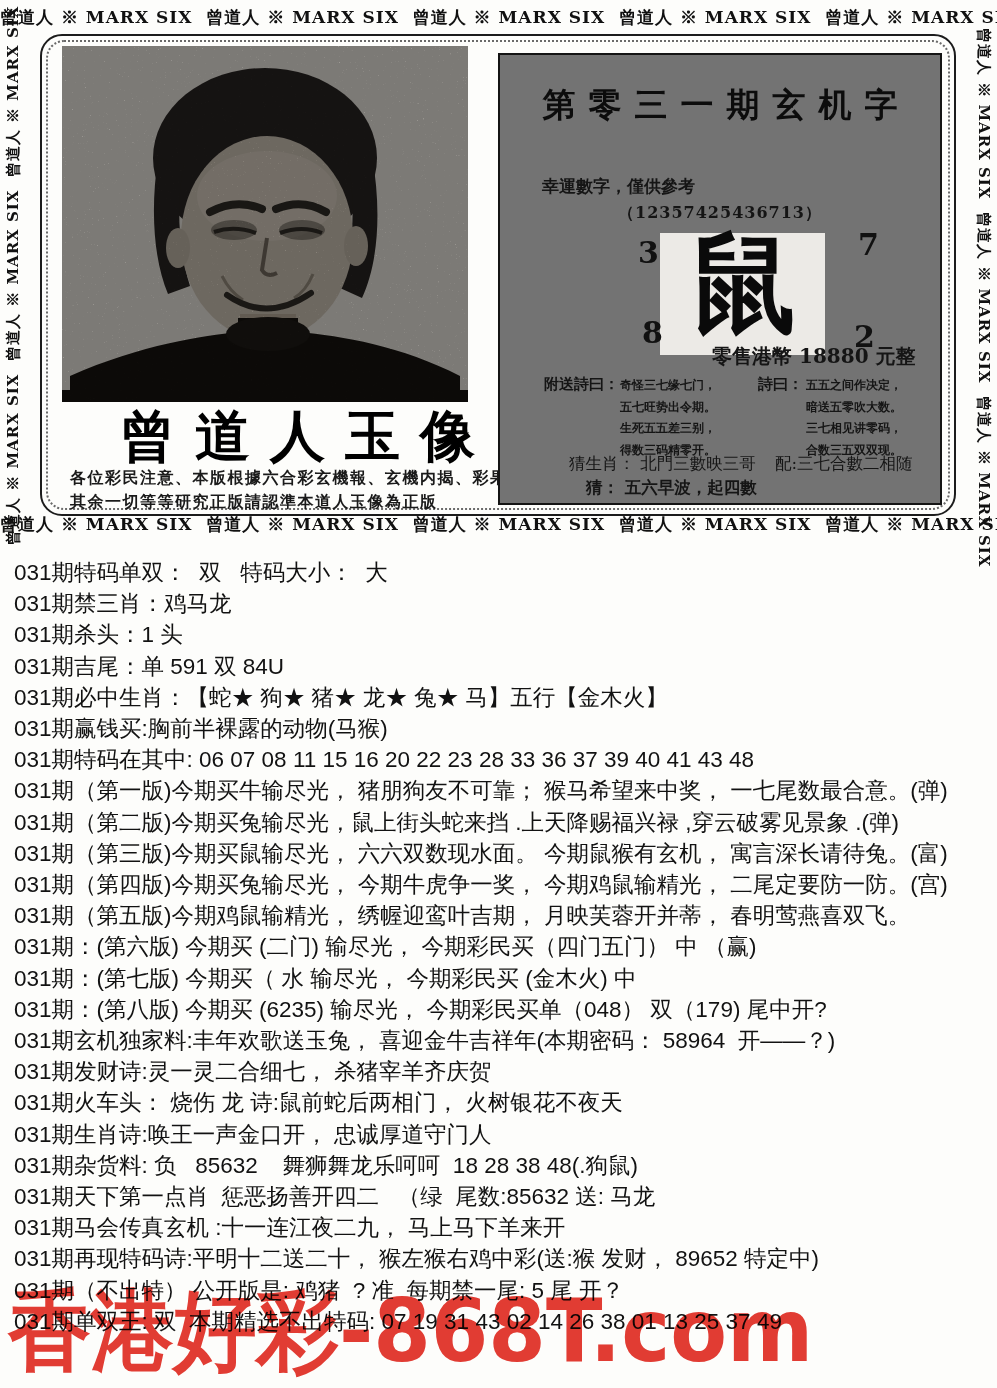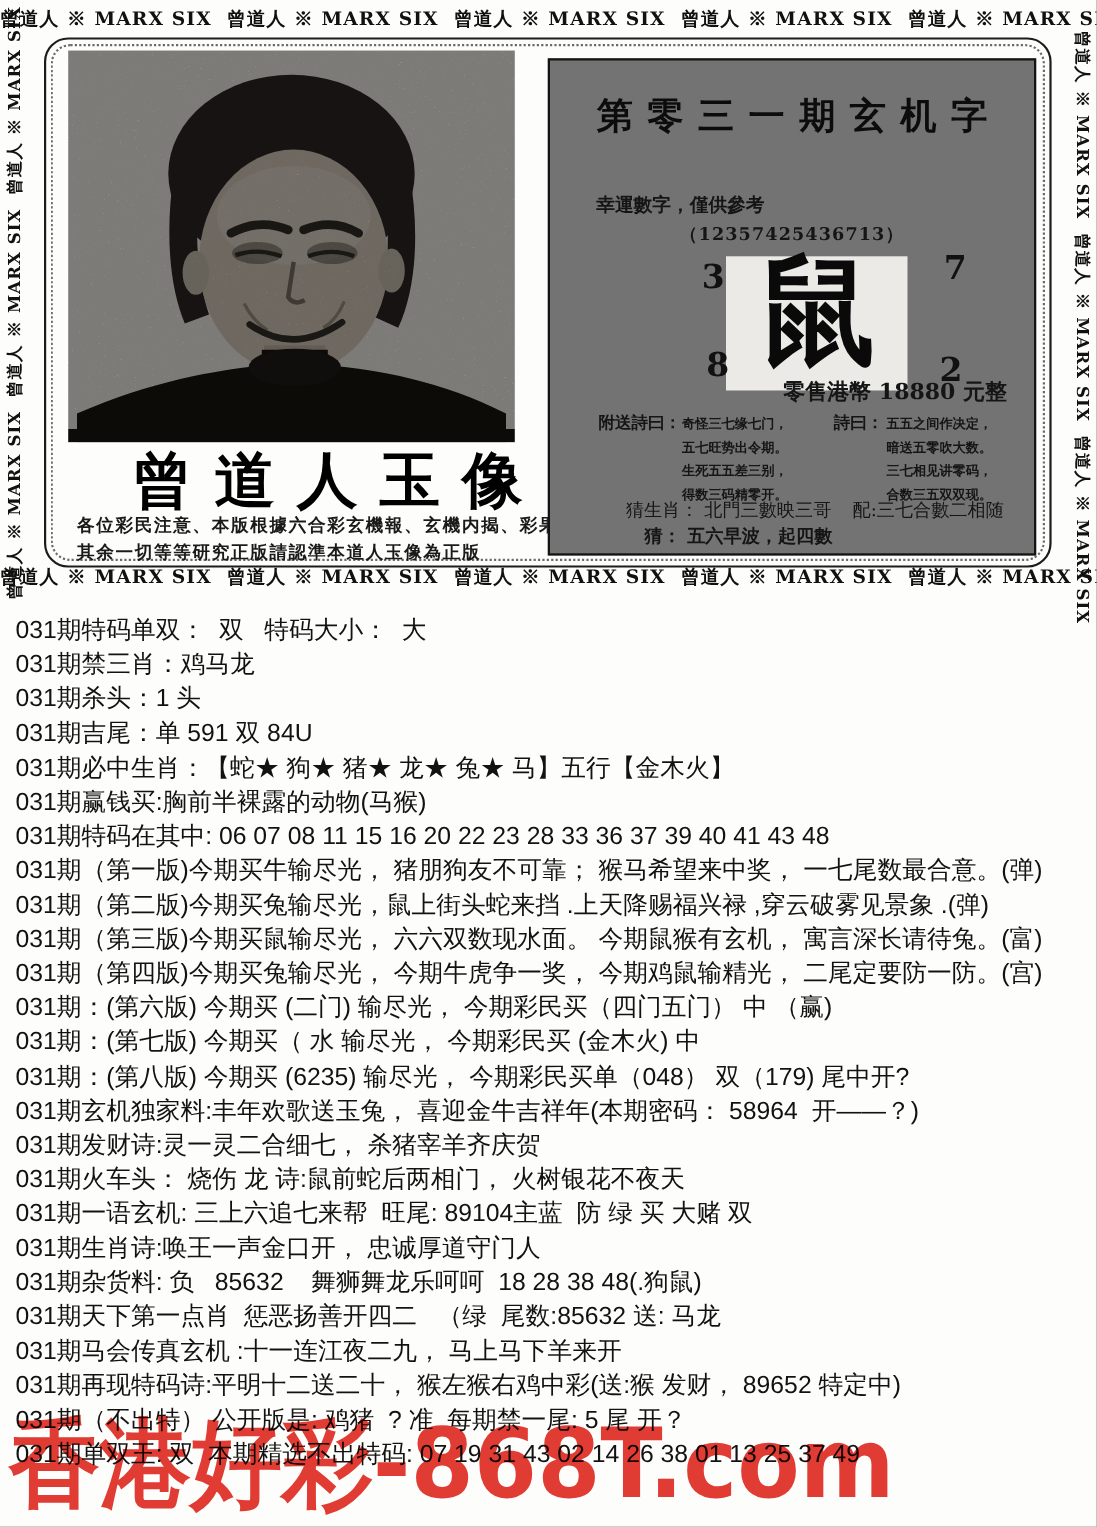--- a/index.html
+++ b/index.html
@@ -228,27 +228,27 @@
     <div class="bline">031期禁三肖：鸡马龙</div>
     <div class="bline">031期杀头：1 头</div>
     <div class="bline">031期吉尾：单 591 双 84U</div>
     <div class="bline">031期必中生肖：【蛇★ 狗★ 猪★ 龙★ 兔★ 马】五行【金木火】</div>
     <div class="bline">031期赢钱买:胸前半裸露的动物(马猴)</div>
     <div class="bline">031期特码在其中: 06 07 08 11 15 16 20 22 23 28 33 36 37 39 40 41 43 48</div>
     <div class="bline">031期（第一版)今期买牛输尽光， 猪朋狗友不可靠； 猴马希望来中奖， 一七尾数最合意。(弹)</div>
     <div class="bline">031期（第二版)今期买兔输尽光，鼠上街头蛇来挡 .上天降赐福兴禄 ,穿云破雾见景象 .(弹)</div>
     <div class="bline">031期（第三版)今期买鼠输尽光， 六六双数现水面。 今期鼠猴有玄机， 寓言深长请待兔。(富)</div>
     <div class="bline">031期（第四版)今期买兔输尽光， 今期牛虎争一奖， 今期鸡鼠输精光， 二尾定要防一防。(宫)</div>
+    <div class="bline">031期（第五版)今期鸡鼠输精光， 绣幄迎鸾叶吉期， 月映芙蓉开并蒂， 春明莺燕喜双飞。</div>
     <div class="bline">031期：(第六版) 今期买 (二门) 输尽光， 今期彩民买（四门五门） 中 （赢)</div>
     <div class="bline">031期：(第七版) 今期买（ 水 输尽光， 今期彩民买 (金木火) 中</div>
     <div class="bline">031期：(第八版) 今期买 (6235) 输尽光， 今期彩民买单（048） 双（179) 尾中开?</div>
     <div class="bline">031期玄机独家料:丰年欢歌送玉兔， 喜迎金牛吉祥年(本期密码： 58964  开——？)</div>
     <div class="bline">031期发财诗:灵一灵二合细七， 杀猪宰羊齐庆贺</div>
     <div class="bline">031期火车头： 烧伤 龙 诗:鼠前蛇后两相门， 火树银花不夜天</div>
-    <div class="bline">031期一语玄机: 三上六追七来帮  旺尾: 89104主蓝  防 绿 买 大赌 双</div>
     <div class="bline">031期生肖诗:唤王一声金口开， 忠诚厚道守门人</div>
     <div class="bline">031期杂货料: 负   85632    舞狮舞龙乐呵呵  18 28 38 48(.狗鼠)</div>
     <div class="bline">031期天下第一点肖  惩恶扬善开四二   （绿  尾数:85632 送: 马龙</div>
     <div class="bline">031期马会传真玄机 :十一连江夜二九， 马上马下羊来开</div>
     <div class="bline">031期再现特码诗:平明十二送二十， 猴左猴右鸡中彩(送:猴 发财， 89652 特定中)</div>
     <div class="bline">031期（不出特） 公开版是: 鸡猪  ? 准  每期禁一尾: 5 尾 开？</div>
     <div class="bline">031期单双王: 双  本期精选不出特码: 07 19 31 43 02 14 26 38 01 13 25 37 49</div>
   </div>
 
   <div class="watermark">香港好彩-868T.com</div>

